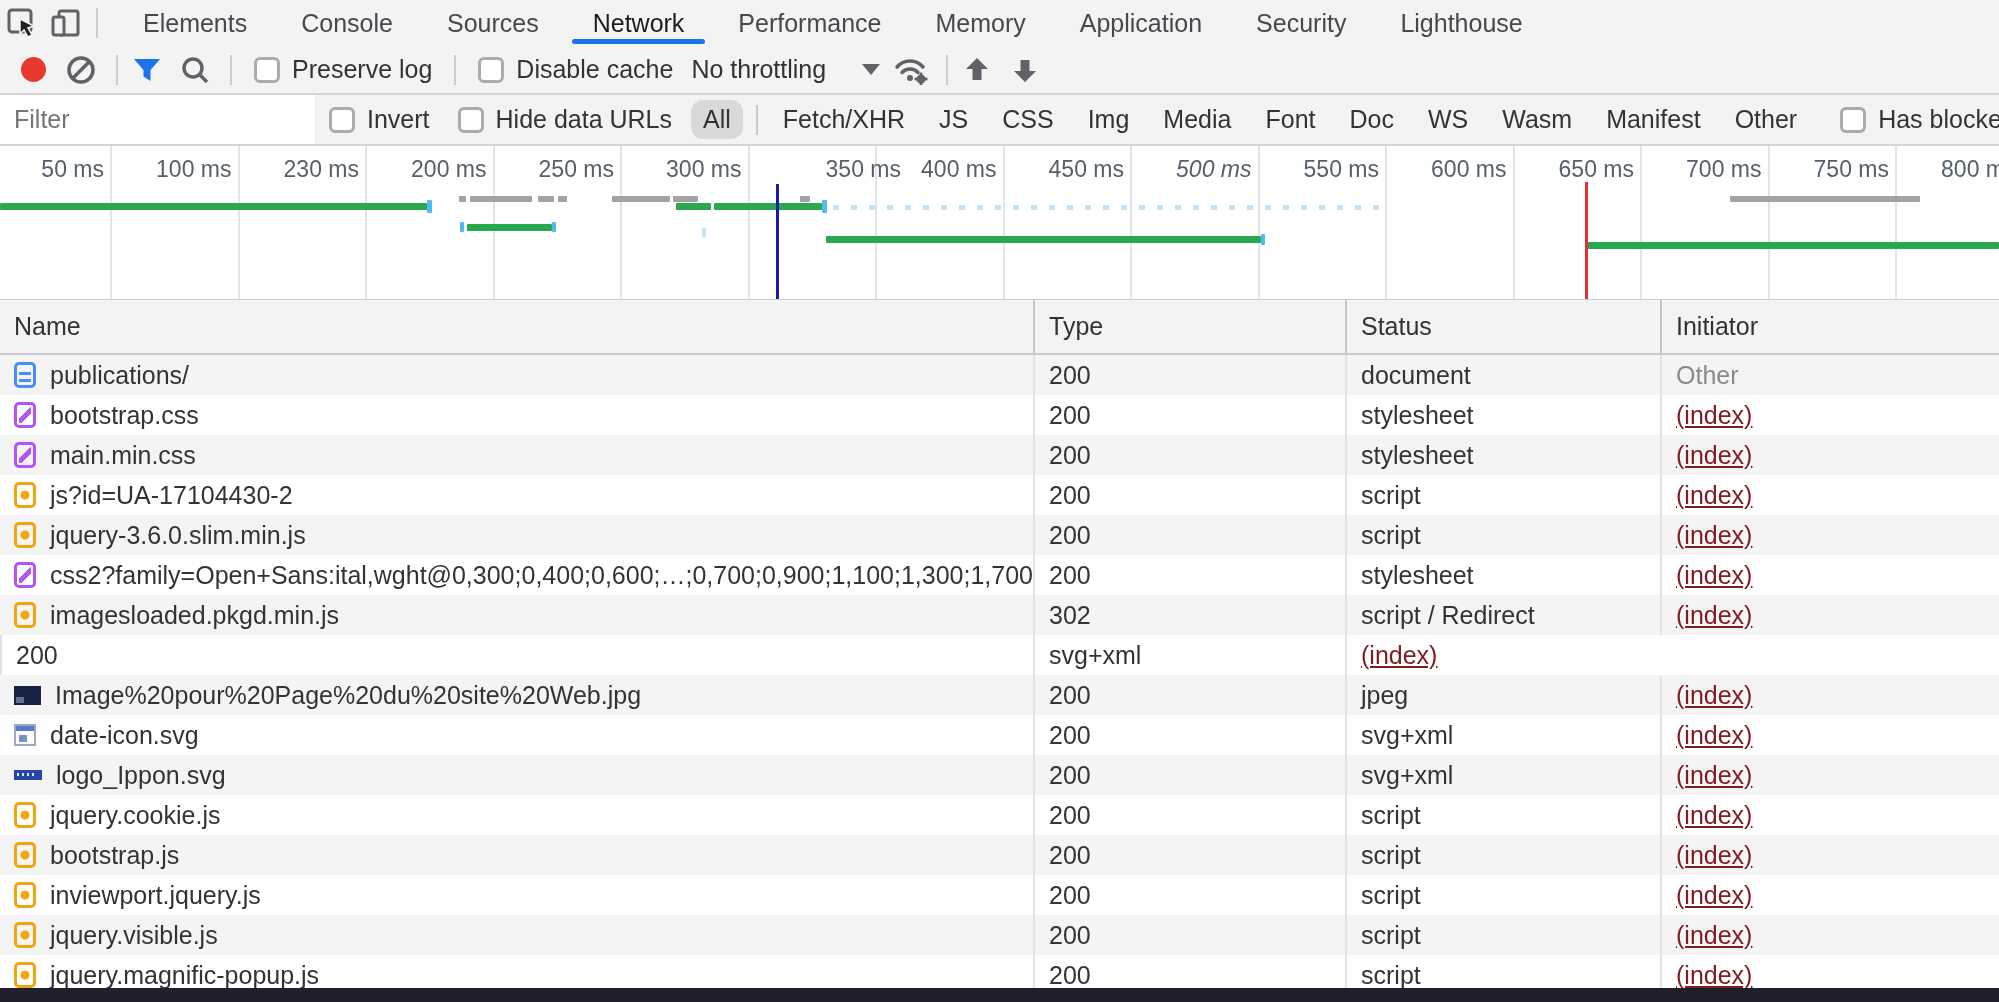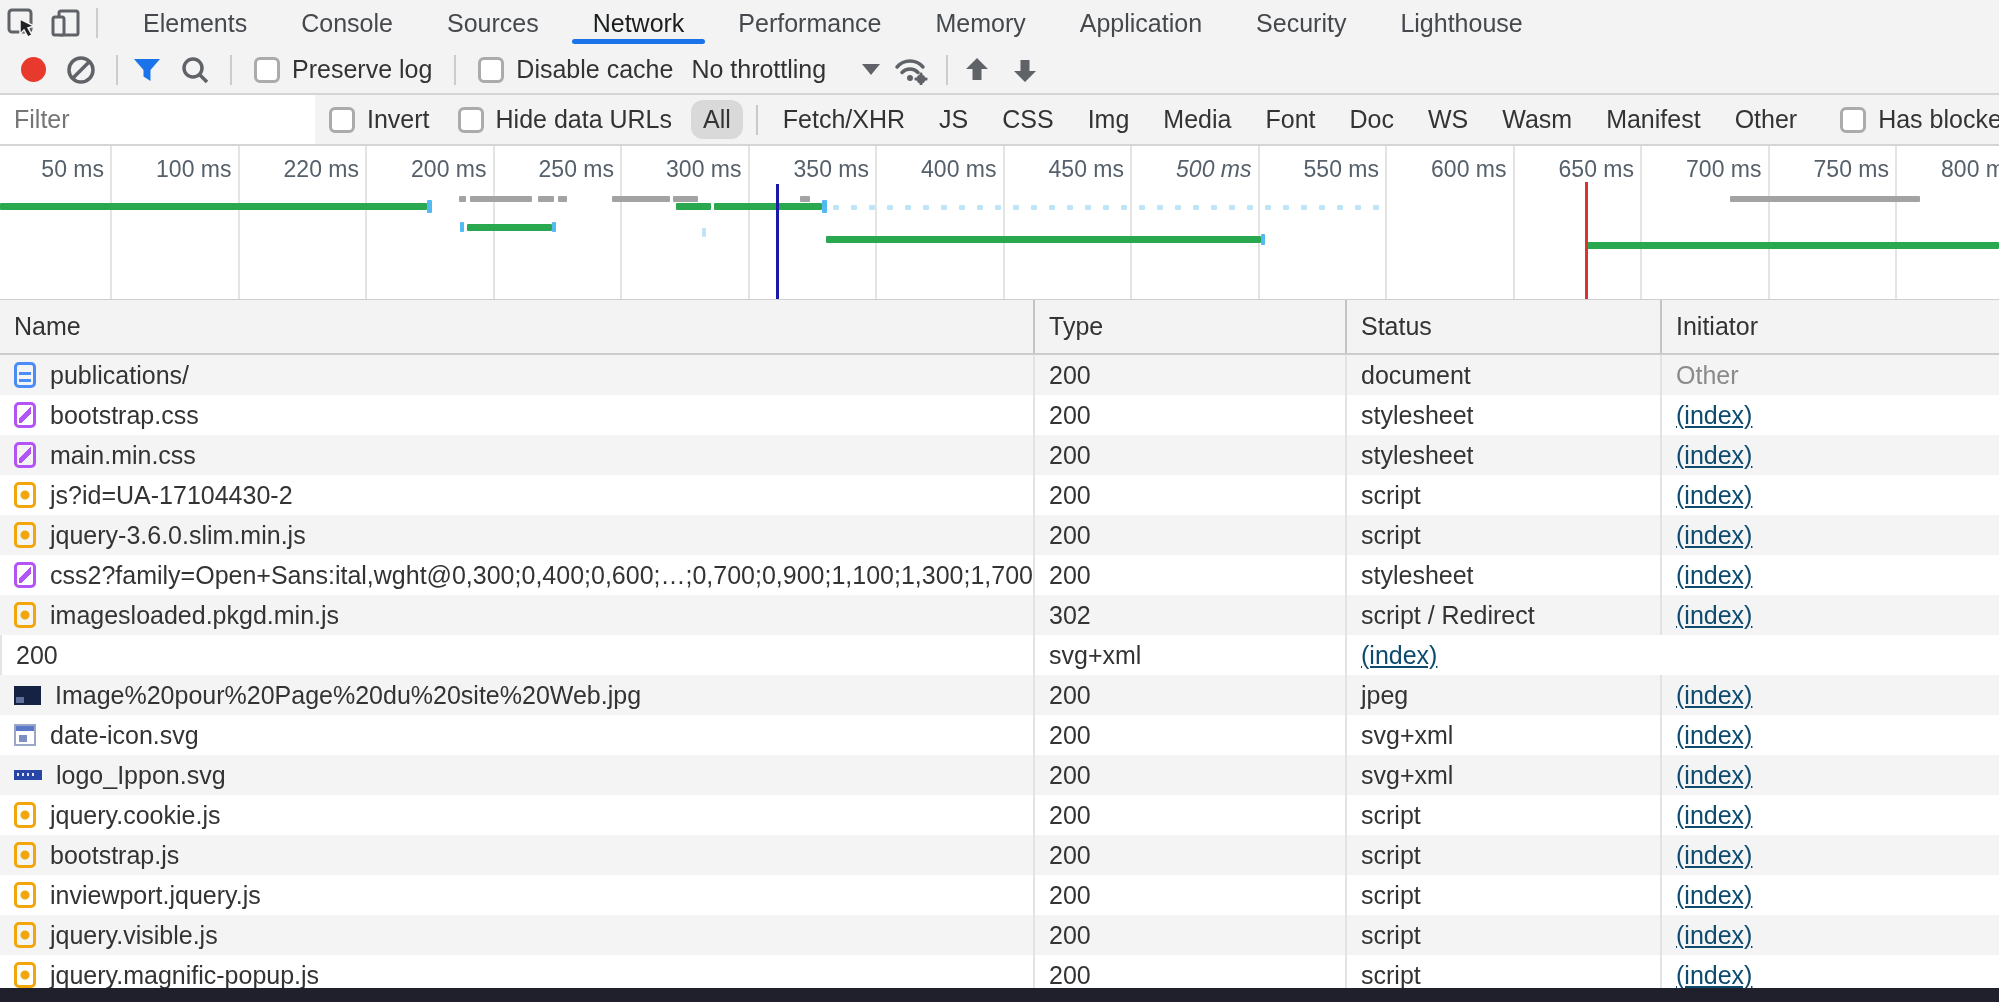--- a/index.html
+++ b/index.html
@@ -62,21 +62,21 @@
   .thead { display:grid; grid-template-columns:1033px 312px 315px 1fr; height:55px;
     background:#f3f3f3; border-bottom:2px solid #ccc; }
   .th { display:flex; align-items:center; padding-left:14px; font-size:25px;
     color:#333; border-left:2px solid #c4c4c4; }
   .th:first-child { border-left:none; }
   .trow { display:grid; grid-template-columns:1033px 312px 315px 1fr; height:40px; }
   .trow.odd { background:#f4f4f5; }
   .td { display:flex; align-items:center; padding-left:14px; font-size:25px;
     color:#333; overflow:hidden; white-space:nowrap; border-left:2px solid #e3e3e3; }
   .td.name { border-left:none; gap:14px; }
-  .td .init-link { text-decoration:underline; color:#0c4a6e; cursor:pointer; }
+  .td .init-link { text-decoration:underline; color:#7f1d1d; cursor:pointer; }
   .td .init-other { color:#8a8a8a; }
 
   
   .ricon { flex:none; }
   .ricon.document { width:22px; height:26px; border:3px solid #4a8df8; border-radius:5px;
     background:repeating-linear-gradient(to bottom,#4a8df8 0 3px,transparent 3px 7px);
     background-clip:content-box; padding:3px 2px; }
   .ricon.stylesheet { width:22px; height:26px; border:3px solid #b355f6; border-radius:5px;
     background:linear-gradient(135deg,transparent 42%,#b355f6 42% 62%,transparent 62%);
     background-clip:content-box; padding:2px; }
@@ -234,25 +234,25 @@
       <div class="gridline" style="left: 1002.5px;"></div>
       <div class="gridline" style="left: 1130px;"></div>
       <div class="gridline" style="left: 1257.5px;"></div>
       <div class="gridline" style="left: 1385px;"></div>
       <div class="gridline" style="left: 1512.5px;"></div>
       <div class="gridline" style="left: 1640px;"></div>
       <div class="gridline" style="left: 1767.5px;"></div>
       <div class="gridline" style="left: 1895px;"></div>
       <div class="tick-label" style="left: -20px;">50 ms</div>
       <div class="tick-label" style="left: 107.5px;">100 ms</div>
-      <div class="tick-label" style="left: 235px;">220 ms</div>
+      <div class="tick-label" style="left: 235px;">230 ms</div>
       <div class="tick-label" style="left: 362.5px;">200 ms</div>
       <div class="tick-label" style="left: 490px;">250 ms</div>
       <div class="tick-label" style="left: 617.5px;">300 ms</div>
-      <div class="tick-label" style="left: 745px;">350 ms</div>
+      <div class="tick-label" style="left: 777px;">350 ms</div>
       <div class="tick-label" style="left: 872.5px;">400 ms</div>
       <div class="tick-label" style="left: 1000px;">450 ms</div>
       <div class="tick-label" style="left: 1127.5px; font-style: italic;">500 ms</div>
       <div class="tick-label" style="left: 1255px;">550 ms</div>
       <div class="tick-label" style="left: 1382.5px;">600 ms</div>
       <div class="tick-label" style="left: 1510px;">650 ms</div>
       <div class="tick-label" style="left: 1637.5px;">700 ms</div>
       <div class="tick-label" style="left: 1765px;">750 ms</div>
       <div class="tick-label" style="left: 1892.5px;">800 ms</div>
       <div class="wbar" style="left: 0px; top: 57px; width: 427px; height: 7px; background: rgb(42, 168, 80);"></div>

